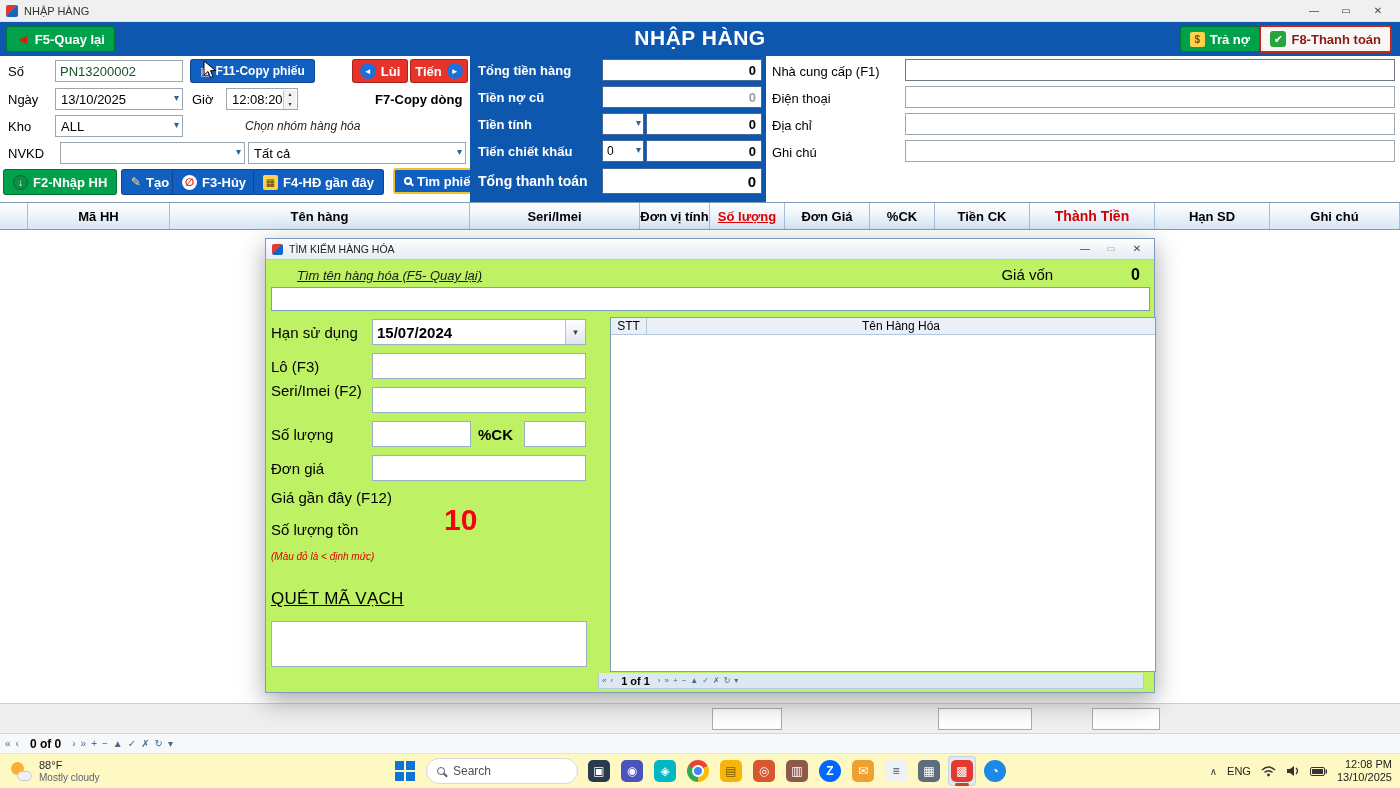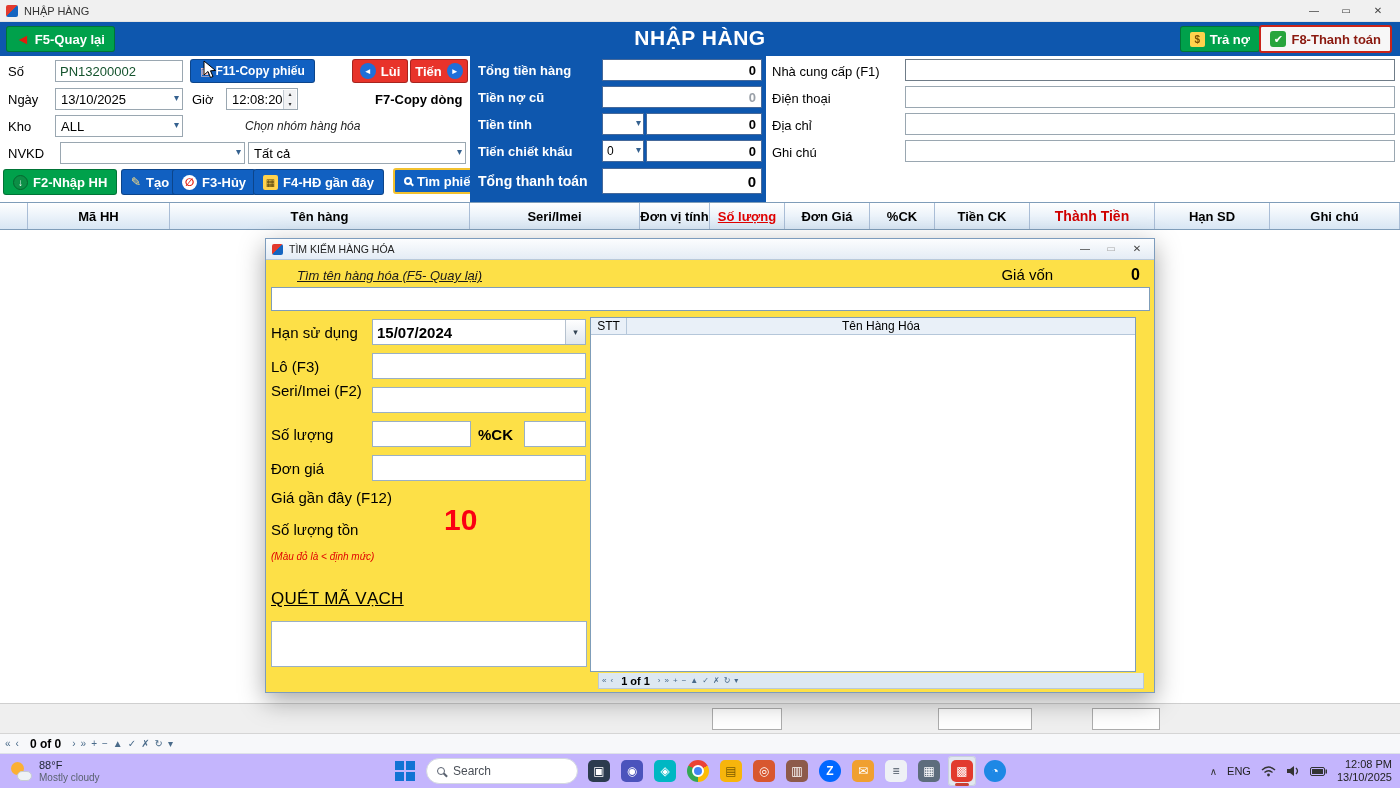--- a/index.html
+++ b/index.html
@@ -80,21 +80,21 @@
 
   #grid-footer{position:absolute;left:0;top:703px;width:100%;height:30px;background:#efefef;border-top:1px solid #cfcfcf;}
   .fbox{position:absolute;top:4px;height:22px;background:#fff;border:1px solid #adadad;}
 
   #main-navigator{position:absolute;left:0;top:733px;width:100%;height:20px;background:#f7f8fa;
     border-top:1px solid #d5d5d5;display:flex;align-items:center;gap:5px;padding-left:5px;}
   .nav-btn{color:#4a6b8a;font-size:10px;line-height:1;}
   .nav-label{font-size:12px;font-weight:bold;padding:0 6px;color:#000;}
 
   
-  #search-dialog{position:absolute;left:265px;top:238px;width:890px;height:455px;background:#fde047;
+  #search-dialog{position:absolute;left:265px;top:238px;width:890px;height:455px;background:#bef264;
     border:1px solid #7d9cbd;box-shadow:0 8px 24px rgba(0,0,0,.35);z-index:20;}
   .dlg-titlebar{height:21px;background:linear-gradient(#fcfdfe,#e4ecf5);border-bottom:1px solid #b9c9da;
     display:flex;align-items:center;gap:6px;padding:0 4px 0 6px;font-size:10.5px;color:#222;}
   .dlg-controls{margin-left:auto;display:flex;}
   .dlg-controls .wt-btn{width:26px;line-height:20px;}
   .dlg-linkrow{position:absolute;left:7px;right:14px;top:27px;display:flex;align-items:baseline;}
   .dlg-link{font-style:italic;text-decoration:underline;font-size:13px;color:#1a1a1a;margin-left:24px;}
   .giavon-lbl{margin-left:auto;font-size:15px;}
   .giavon-val{font-weight:bold;font-size:16px;margin-left:78px;}
   .dlg-search{position:absolute;left:5px;top:48px;width:879px;height:24px;border:1px solid #7f9db9;font-size:14px;padding:0 5px;}
@@ -103,38 +103,38 @@
   .date-wrap{position:absolute;left:106px;top:80px;width:214px;height:26px;border:1px solid #9ab0c4;background:#fff;display:flex;}
   .date-wrap input{flex:1;min-width:0;border:0;outline:none;font-size:15px;font-weight:bold;padding:0 4px;
     font-family:"Liberation Sans","DejaVu Sans",sans-serif;}
   .cal-btn{width:20px;background:linear-gradient(#fefefe,#dfe6ee);border-left:1px solid #b6c2cf;font-size:9px;
     display:flex;align-items:center;justify-content:center;color:#345;}
   .ton-value{position:absolute;left:178px;top:264px;font-size:30px;font-weight:bold;color:#fb0012;}
   .ton-note{position:absolute;left:5px;top:312px;font-size:10px;font-style:italic;color:#e00000;}
   .quet{position:absolute;left:5px;top:350px;font-size:17px;text-decoration:underline;letter-spacing:.3px;}
   .barcode-box{position:absolute;left:5px;top:382px;width:316px;height:46px;background:#fff;border:1px solid #9ab0c4;}
 
-  .dlg-table{position:absolute;left:324px;top:78px;width:546px;height:355px;background:#fff;border:1px solid #7f9db9;}
+  .dlg-table{position:absolute;left:344px;top:78px;width:546px;height:355px;background:#fff;border:1px solid #7f9db9;}
   .dlg-thead{display:flex;height:17px;background:#e9f0f8;border-bottom:1px solid #b5c7da;font-size:12px;}
   .th-stt{width:36px;border-right:1px solid #b5c7da;text-align:center;line-height:17px;}
   .th-name{flex:1;text-align:center;line-height:17px;}
   .dlg-row{display:flex;height:16px;font-size:11px;}
   .dlg-cell.stt{width:36px;border-right:1px solid #d7e2ee;text-align:center;line-height:16px;}
   .dlg-cell.name{flex:1;line-height:16px;padding-left:4px;}
   .dlg-cell.name.sel{background:#6d9fd4;color:#fff;}
   #dialog-navigator{position:absolute;left:332px;top:434px;width:546px;height:16px;background:#dde8f2;
     display:flex;align-items:center;gap:4px;padding-left:3px;border:1px solid #b9c9da;border-top:0;}
   #dialog-navigator .nav-btn{font-size:8px;}
   #dialog-navigator .nav-label{font-size:11px;padding:0 4px;}
 
   
   #cursor{position:absolute;left:203px;top:60px;z-index:99;pointer-events:none;}
 
   
-  #taskbar{position:absolute;left:0;top:753px;width:100%;height:35px;background:#c4b5fd;border-top:1px solid #dfe3e8;}
+  #taskbar{position:absolute;left:0;top:753px;width:100%;height:35px;background:#fef9c3;border-top:1px solid #dfe3e8;}
   .weather{position:absolute;left:10px;top:5px;display:flex;align-items:center;gap:7px;}
   .w-icon{width:22px;height:22px;position:relative;flex:none;}
   .w-sun{position:absolute;left:1px;top:1px;width:13px;height:13px;border-radius:50%;background:#fbb034;}
   .w-cloud{position:absolute;right:0;bottom:2px;width:15px;height:10px;border-radius:5px;background:#eef2f6;border:1px solid #c6ccd4;}
   .w-temp{font-size:11px;line-height:13px;color:#1d2430;}
   .w-desc{font-size:10px;line-height:12px;color:#5a6270;}
   .tb-center{position:absolute;left:50%;top:2px;transform:translateX(-50%);display:flex;align-items:center;gap:7px;}
   .start-btn{width:28px;height:30px;display:flex;align-items:center;justify-content:center;border-radius:4px;}
   .win-logo{position:relative;width:20px;height:20px;}
   .win-logo::before{content:"";position:absolute;left:0;top:0;width:9px;height:9px;background:#1173d4;

